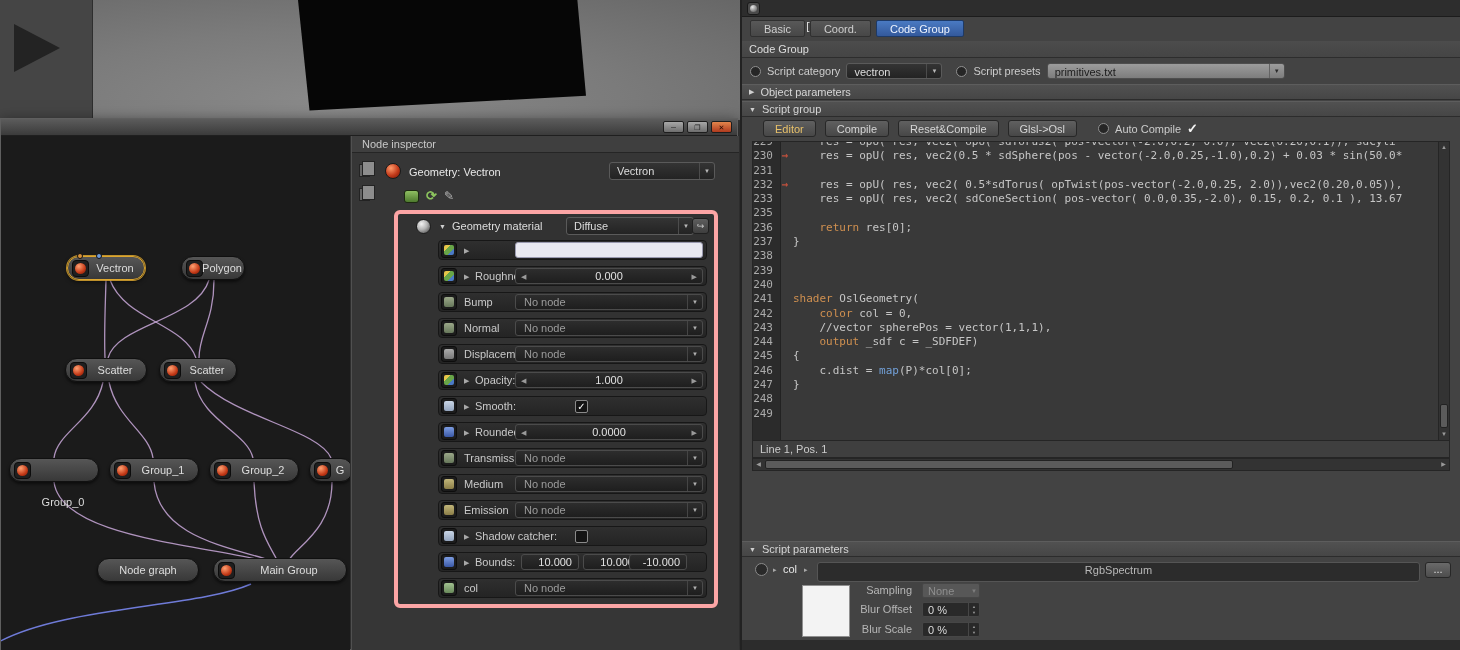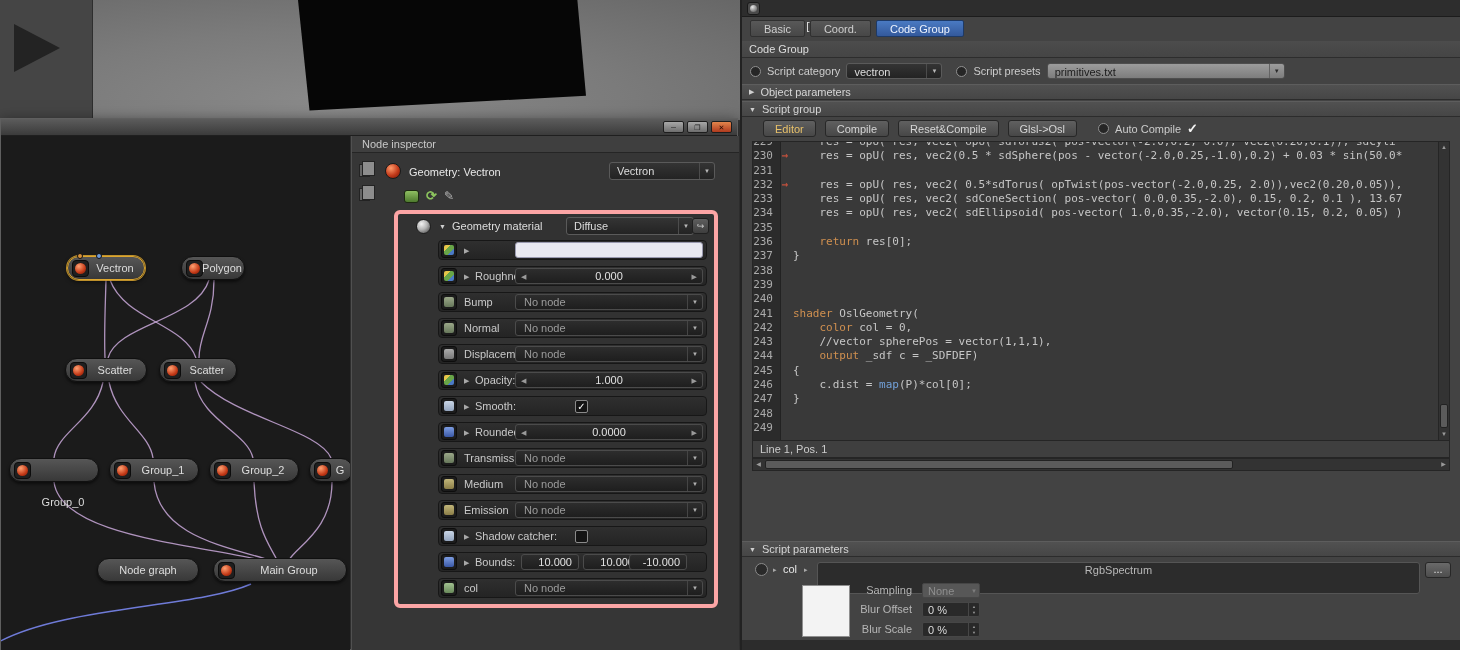--- a/index.html
+++ b/index.html
@@ -135,21 +135,21 @@
     border-top:none; line-height:16px; padding-left:7px; color:#cccccc; }
   #ed-hscroll { position:absolute; left:10px; top:458px; width:698px; height:13px; background:#333; border:1px solid #252525; }
   #hs-left { position:absolute; left:0; top:0; width:11px; }
   #hs-right { position:absolute; right:0; top:0; width:11px; }
   #hs-thumb { position:absolute; left:12px; top:1px; bottom:1px; width:468px; background:#5b5b5b; border:1px solid #222; border-radius:2px; }
 
   #param-row { position:absolute; left:0; top:561px; right:0; height:18px; }
   #p-circle { position:absolute; left:13px; top:2px; width:13px; height:13px; border-radius:50%; background:#2a2a2a; border:1px solid #8a8a8a; }
   .p-arr { position:absolute; top:5px; font-size:7px; color:#a8a8a8; }
   #p-name { position:absolute; left:41px; top:2px; color:#e6e6e6; }
-  #p-type { position:absolute; left:75px; right:40px; top:1px; height:32px; background:#2c2c2c; border:1px solid #555;
+  #p-type { position:absolute; left:75px; right:40px; top:1px; height:20px; background:#2c2c2c; border:1px solid #555;
     border-radius:3px; text-align:center; line-height:15px; color:#b9b9b9; }
   #p-more { position:absolute; right:9px; top:1px; width:26px; height:16px; background:linear-gradient(#6a6a6a,#4d4d4d);
     border:1px solid #272727; border-radius:3px; text-align:center; line-height:13px; color:#e0e0e0; }
   #p-swatch { position:absolute; left:60px; top:585px; width:48px; height:52px; background:#f3f3f3; border:1px solid #8f8f8f; }
   .sp-row { position:absolute; left:0; right:0; height:15px; }
   .sp-lbl { position:absolute; left:108px; width:62px; top:1px; text-align:right; color:#b6b6b6; }
   .sp-ctl { position:absolute; left:180px; top:0; width:58px; height:15px; border:1px solid #464646; border-radius:2px; }
   .sp-ctl.dd-dis { background:#575757; }
   .sp-ctl.dd-dis .v { position:absolute; left:5px; top:1px; color:#8e8e8e; }
   .sp-ctl.dd-dis .a { position:absolute; right:2px; top:4px; font-size:6px; color:#7d7d7d; }
@@ -432,21 +432,20 @@
   </div>
 
   <div id="editor">
     <div id="ed-gutter"></div>
     <div id="ed-lines">
         <div class="cl"><span class="ln">229</span><span class="mk" style="color: rgb(192, 80, 60);"></span><span class="cd">    res = opU( res, vec2( opU( sdTorus2( pos-vector(-2.0,0.2, 0.0), vec2(0.20,0.1)), sdCyli</span></div>
         <div class="cl"><span class="ln">230</span><span class="mk" style="color: rgb(192, 80, 60);">→</span><span class="cd">    res = opU( res, vec2(0.5 * sdSphere(pos - vector(-2.0,0.25,-1.0),0.2) + 0.03 * sin(50.0*</span></div>
         <div class="cl"><span class="ln">231</span><span class="mk" style="color: rgb(192, 80, 60);"></span><span class="cd"></span></div>
         <div class="cl"><span class="ln">232</span><span class="mk" style="color: rgb(192, 80, 60);">→</span><span class="cd">    res = opU( res, vec2( 0.5*sdTorus( opTwist(pos-vector(-2.0,0.25, 2.0)),vec2(0.20,0.05)),</span></div>
         <div class="cl"><span class="ln">233</span><span class="mk" style="color: rgb(192, 80, 60);"></span><span class="cd">    res = opU( res, vec2( sdConeSection( pos-vector( 0.0,0.35,-2.0), 0.15, 0.2, 0.1 ), 13.67</span></div>
-        <div class="cl"><span class="ln">234</span><span class="mk" style="color: rgb(192, 80, 60);"></span><span class="cd">    res = opU( res, vec2( sdEllipsoid( pos-vector( 1.0,0.35,-2.0), vector(0.15, 0.2, 0.05) )</span></div>
         <div class="cl"><span class="ln">235</span><span class="mk" style="color: rgb(192, 80, 60);"></span><span class="cd"></span></div>
         <div class="cl"><span class="ln">236</span><span class="mk" style="color: rgb(192, 80, 60);"></span><span class="cd">    <span class="kw">return</span> res[0];</span></div>
         <div class="cl"><span class="ln">237</span><span class="mk" style="color: rgb(192, 80, 60);"></span><span class="cd">}</span></div>
         <div class="cl"><span class="ln">238</span><span class="mk" style="color: rgb(192, 80, 60);"></span><span class="cd"></span></div>
         <div class="cl"><span class="ln">239</span><span class="mk" style="color: rgb(192, 80, 60);"></span><span class="cd"></span></div>
         <div class="cl"><span class="ln">240</span><span class="mk" style="color: rgb(192, 80, 60);"></span><span class="cd"></span></div>
         <div class="cl"><span class="ln">241</span><span class="mk" style="color: rgb(192, 80, 60);"></span><span class="cd"><span class="kw">shader</span> OslGeometry(</span></div>
         <div class="cl"><span class="ln">242</span><span class="mk" style="color: rgb(192, 80, 60);"></span><span class="cd">    <span class="kw">color</span> col = 0,</span></div>
         <div class="cl"><span class="ln">243</span><span class="mk" style="color: rgb(192, 80, 60);"></span><span class="cd">    //vector spherePos = vector(1,1,1),</span></div>
         <div class="cl"><span class="ln">244</span><span class="mk" style="color: rgb(192, 80, 60);"></span><span class="cd">    <span class="kw">output</span> _sdf c = _SDFDEF)</span></div>

